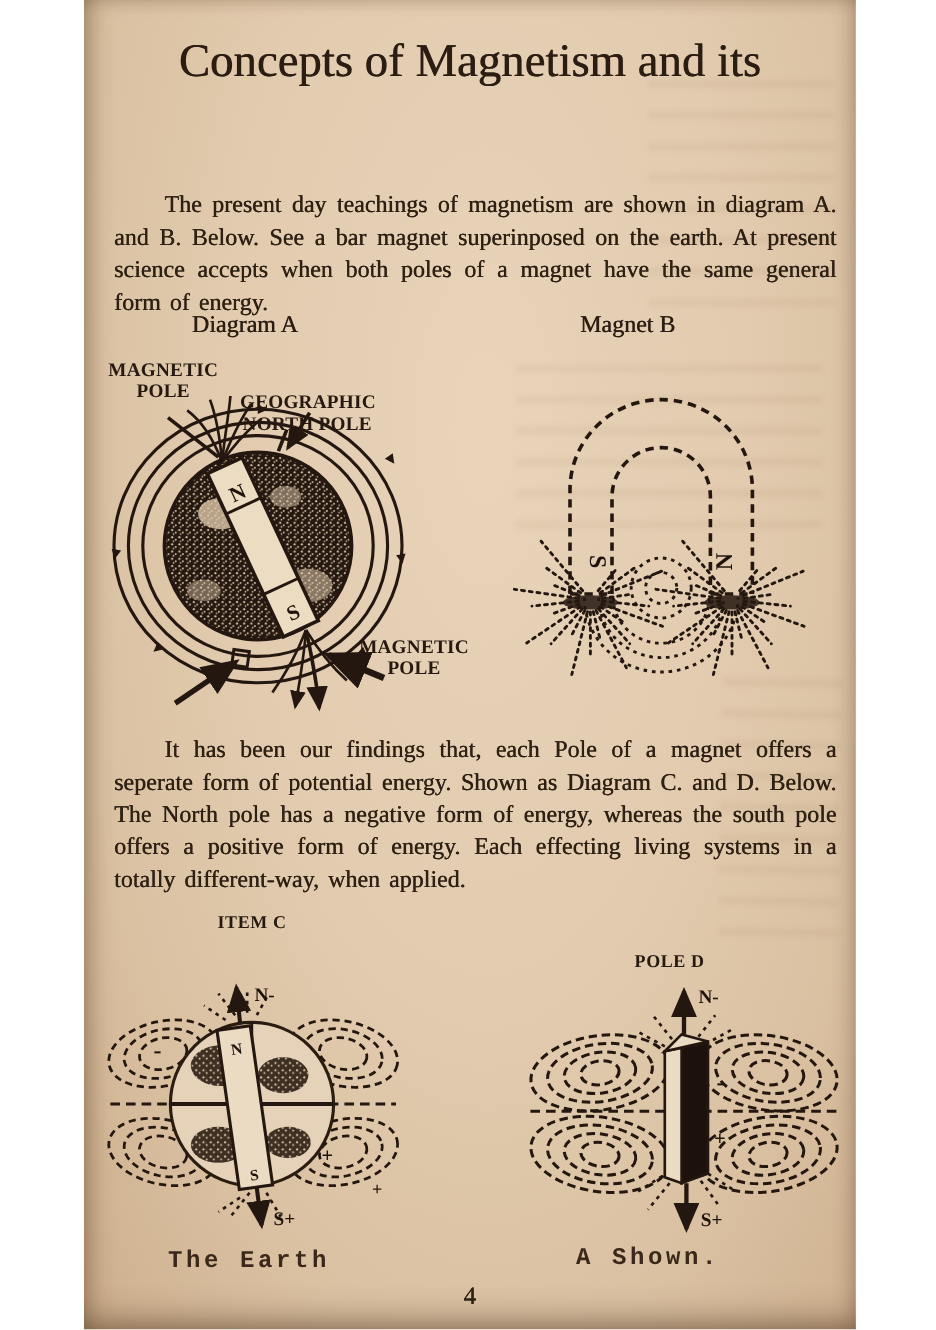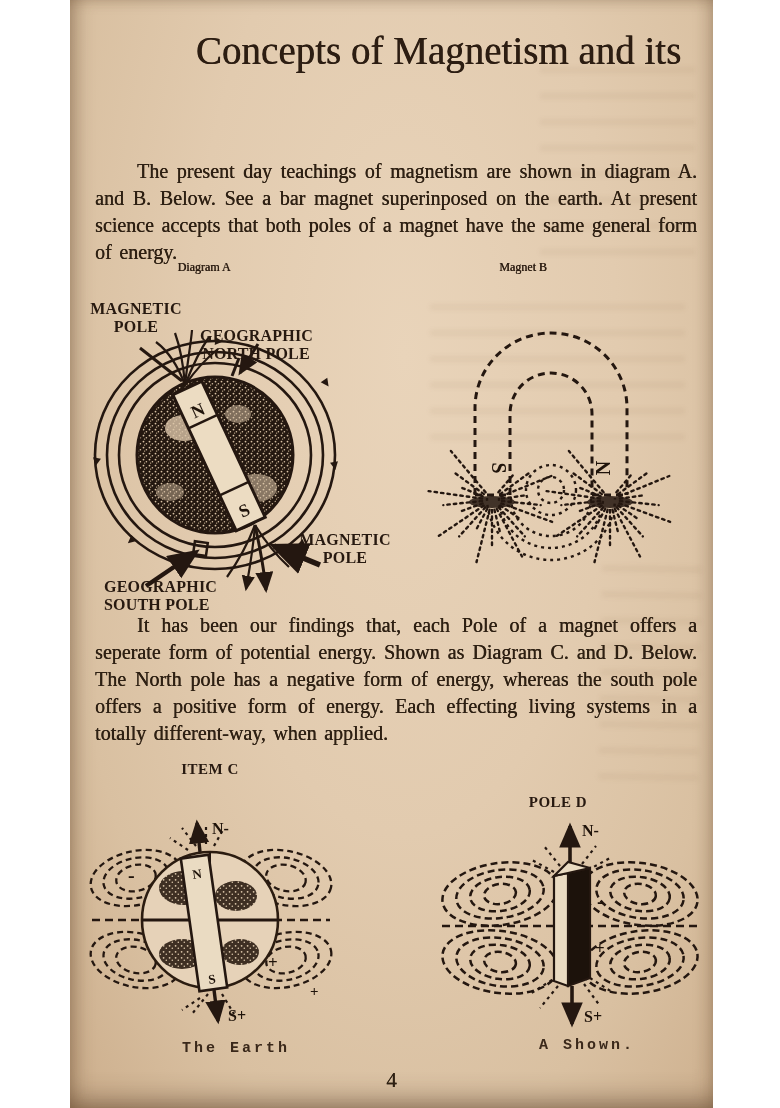--- a/index.html
+++ b/index.html
@@ -13,48 +13,48 @@
                    inset 0 -20px 26px -12px rgba(70,45,25,.45),
                    inset 0 10px 16px -12px rgba(86,58,32,.25);}
   .ghost{position:absolute;opacity:.55;filter:blur(2px);
          background:repeating-linear-gradient(0deg, transparent 0px, transparent 9px,
             rgba(128,94,62,.12) 10px, rgba(128,94,62,.12) 16px, transparent 17px, transparent 26px);}
   .title{position:absolute;left:70px;width:643px;text-align:center;
          font-size:39px;line-height:45px;color:#2c1d12;text-shadow:.5px 0 0 #2c1d12;}
   .body-par{position:absolute;left:95px;width:602px;font-size:20px;line-height:27px;
             text-align:justify;text-indent:42px;word-spacing:2.5px;color:#2e2013;
             text-shadow:.35px 0 0 #2e2013;}
-  .fig-label{position:absolute;font-size:12px;color:#2c1d12;text-align:center;
+  .fig-label{position:absolute;font-size:20px;color:#2c1d12;text-align:center;
              text-shadow:.4px 0 0 #2c1d12;}
   .ann{position:absolute;font-weight:bold;font-size:16px;line-height:18px;text-align:center;
        color:#271910;letter-spacing:.2px;}
   .item-label{position:absolute;font-weight:bold;font-size:15px;letter-spacing:.5px;
               color:#271910;text-align:center;}
   .caption{position:absolute;font-family:"Liberation Mono",monospace;font-weight:bold;
-           font-size:15px;letter-spacing:3px;color:#3a281a;text-align:right;}
+           font-size:20px;letter-spacing:3px;color:#3a281a;text-align:left;}
   .page-num{position:absolute;left:70px;width:643px;text-align:center;font-size:21px;
             color:#2e2013;text-shadow:.3px 0 0 #2e2013;}
   svg{position:absolute;overflow:visible;}
   svg text{font-family:"Liberation Serif",serif;font-weight:bold;fill:#1f130a;}
 </style>
 </head>
 <body>
 
 <div id="canvas">
   <div id="page"></div>
 
   <div class="ghost" style="left:540px;top:55px;width:155px;height:210px;"></div>
   <div class="ghost" style="left:430px;top:300px;width:255px;height:150px;"></div>
   <div class="ghost" style="left:600px;top:560px;width:100px;height:230px;transform:rotate(1deg);"></div>
 
-  <div class="title" style="top:28px;padding-left:47px;">
+  <div class="title" style="top:28px;">
     <div>Concepts of Magnetism and its</div>
   </div>
 
-  <p class="body-par" style="top:138px;">The present day teachings of magnetism are shown in diagram A. and B. Below. See a bar magnet superinposed on the earth. At present science accepts that both poles of a magnet have the same general form of energy.</p>
+  <p class="body-par" style="top:138px;">The present day teachings of magnetism are shown in diagram A. and B. Below. See a bar magnet superinposed on the earth. At present science accepts when both poles of a magnet have the same general form of energy.</p>
 
   <div class="fig-label" style="left:139px;top:260px;width:130px;">Diagram A</div>
   <div class="fig-label" style="left:458px;top:260px;width:130px;">Magnet B</div>
 
   <svg id="svgA" style="left:88px;top:296px;" width="336" height="334" viewBox="0 0 336 334">
     <defs>
       <marker id="ahA" markerWidth="9" markerHeight="9" refX="6" refY="3" orient="auto">
         <path d="M0,0 L7,3 L0,6 z" fill="#241710"></path>
       </marker>
       <pattern id="spkA" width="6" height="6" patternUnits="userSpaceOnUse">
@@ -180,21 +180,20 @@
       <ellipse cx="84" cy="184" rx="23" ry="6"></ellipse>
       <ellipse cx="202" cy="184" rx="23" ry="6"></ellipse>
     </g>
     <text x="84" y="150" text-anchor="middle" font-size="20" transform="rotate(90 84 150)">S</text>
     <text x="202" y="150" text-anchor="middle" font-size="20" transform="rotate(-90 202 150)">N</text>
   </svg>
 
   <div class="ann" style="left:88px;top:300px;width:96px;">MAGNETIC POLE</div>
   <div class="ann" style="left:200px;top:303px;width:112px;margin-top:24px;">GEOGRAPHIC NORTH POLE</div>
   <div class="ann" style="left:294px;top:531px;width:102px;">MAGNETIC POLE</div>
-  <div class="ann" style="left:104px;top:578px;width:132px;text-align:left;">GEOGRAPHIC SOUTH POLE</div>
 
   <p class="body-par" style="top:592px;">It has been our findings that, each Pole of a magnet offers a seperate form of potential energy. Shown as Diagram C. and D. Below. The North pole has a negative form of energy, whereas the south pole offers a positive form of energy. Each effecting living systems in a totally different-way, when applied.</p>
 
   <div class="item-label" style="left:160px;top:761px;width:100px;text-align:center;">ITEM C</div>
   <div class="item-label" style="left:508px;top:794px;width:100px;">POLE D</div>
 
   <svg id="svgC" style="left:84px;top:818px;" width="322" height="226" viewBox="0 0 322 226">
     <defs>
       <marker id="ahC" markerWidth="9" markerHeight="9" refX="6" refY="3" orient="auto">
         <path d="M0,0 L7,3 L0,6 z" fill="#241710"></path>

